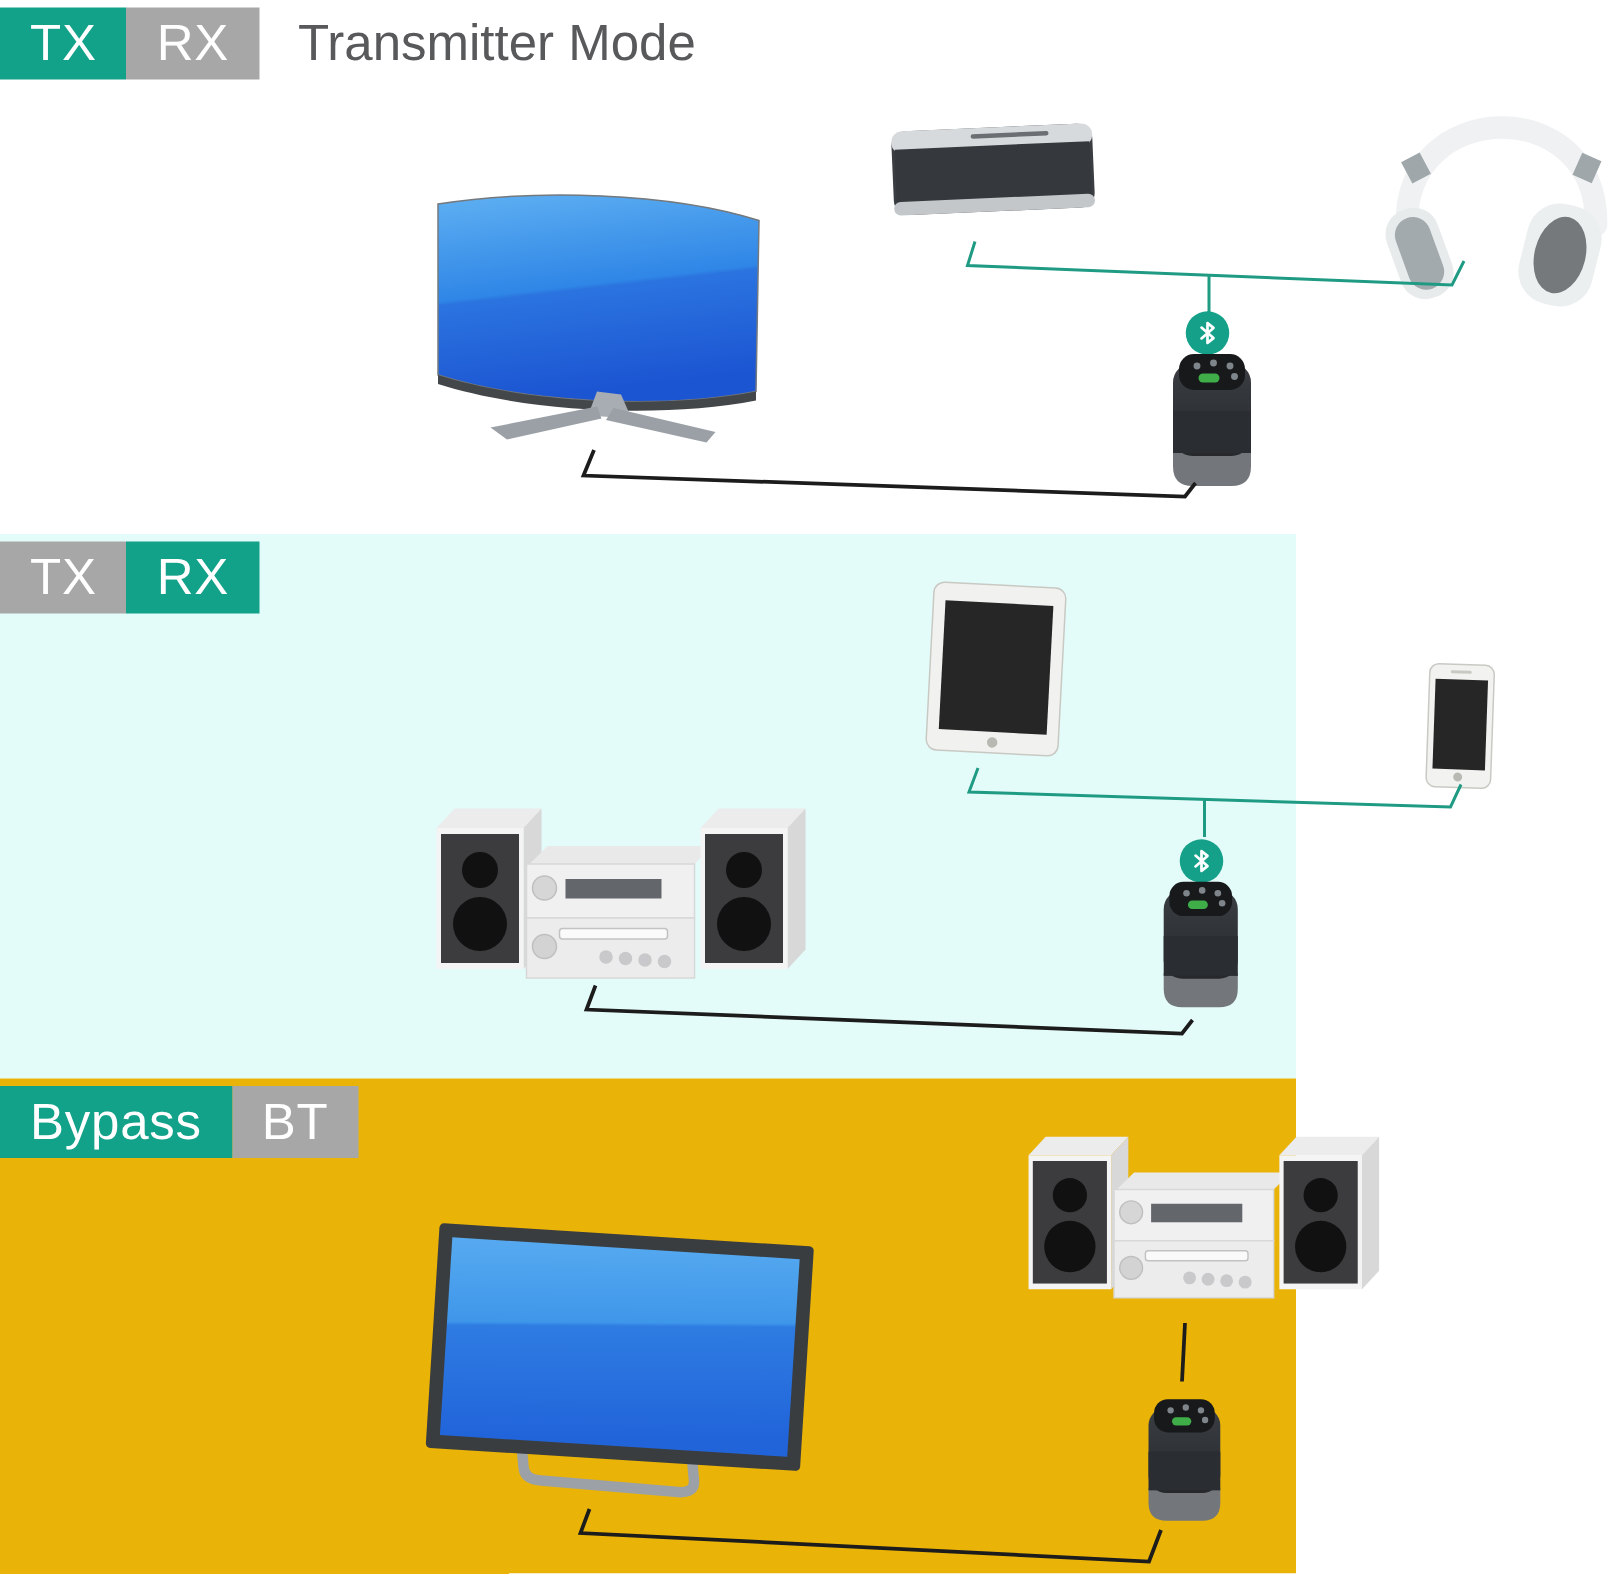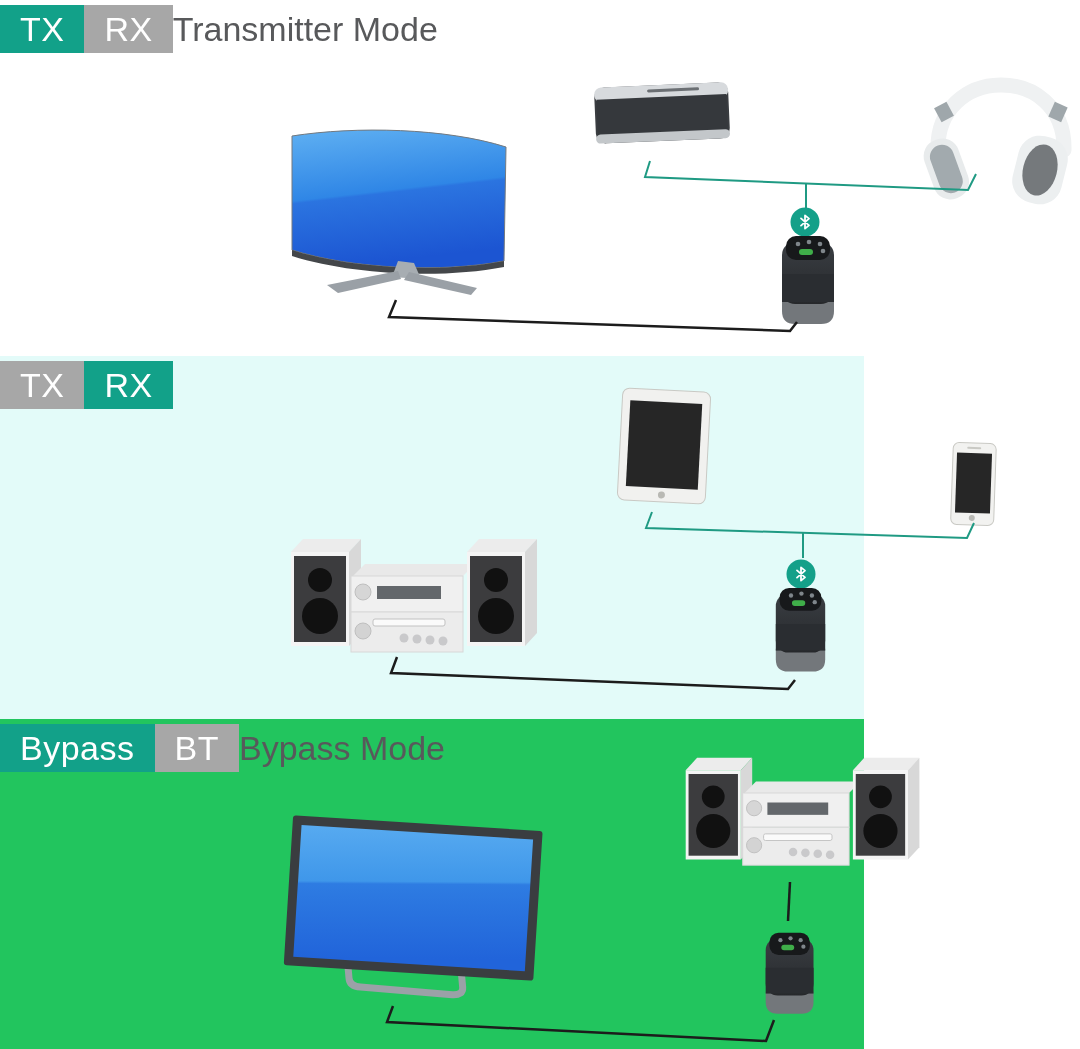--- a/index.html
+++ b/index.html
@@ -1,26 +1,26 @@
 <!DOCTYPE html>
 <html><head>
 <meta charset="utf-8">
 <style>
   html,body{margin:0;padding:0;background:#fff;}
   body{width:1080px;height:1049px;position:relative;font-family:"Liberation Sans",sans-serif;overflow:hidden;}
   .section{position:relative;width:864px;}
   #section-transmitter{height:356px;background:#ffffff;}
   #section-receiver{height:363px;background:#e3fbf9;}
-  #section-bypass{height:330px;background:#22c55e;}
+  #section-bypass{height:330px;background:#eab308;}
   .mode-header{position:absolute;top:5px;left:0;display:flex;align-items:stretch;height:48px;z-index:2;}
   .badge{display:flex;align-items:center;justify-content:center;font-size:34px;letter-spacing:.5px;
          color:#fff;padding:0 20px;}
   .badge[data-variant="teal"]{background:#12a189;}
   .badge[data-variant="gray"]{background:#a7a7a7;}
-  .mode-title{color:#58595b;font-size:34px;align-self:center;white-space:nowrap;}
+  .mode-title{color:#58595b;font-size:34px;margin-left:26px;align-self:center;white-space:nowrap;}
   svg.scene{position:absolute;top:0;left:0;display:block;}
 </style>
 </head>
 <body>
 
 <svg width="0" height="0" style="position:absolute" aria-hidden="true">
   <defs>
     <linearGradient id="screenGrad1" x1="0" y1="0" x2="0.18" y2="1">
       <stop offset="0" stop-color="#5fb0f2"></stop>
       <stop offset="0.5" stop-color="#2f86e6"></stop>
@@ -169,21 +169,20 @@
     <use href="#btdev" transform="translate(772,230) scale(0.95)"></use>
 
     <polyline points="397,301 391,317 788,333 795,324" fill="none" stroke="#1c1c1c" stroke-width="2.5"></polyline>
   </svg>
 </div>
 
 <div class="section" id="section-bypass">
   <div class="mode-header">
     <span class="badge" data-variant="teal">Bypass</span>
     <span class="badge" data-variant="gray">BT</span>
-    <span class="mode-title">Bypass Mode</span>
   </div>
   <svg class="scene" width="1080" height="330" viewBox="0 0 1080 330">
 
     <g transform="rotate(3.6 412 182)">
       <path d="M352,250 L354,263 Q355,271 366,271 L458,273 Q469,273 468,265 L466,252" fill="none" stroke="#9ba1a7" stroke-width="7"></path>
       <rect x="288" y="104" width="250" height="150" rx="3" fill="#3a3d40"></rect>
       <rect x="297" y="113" width="232" height="132" fill="url(#screenGrad3)"></rect>
     </g>
 
     <use href="#stereo" transform="translate(680,36) scale(0.95)"></use>

